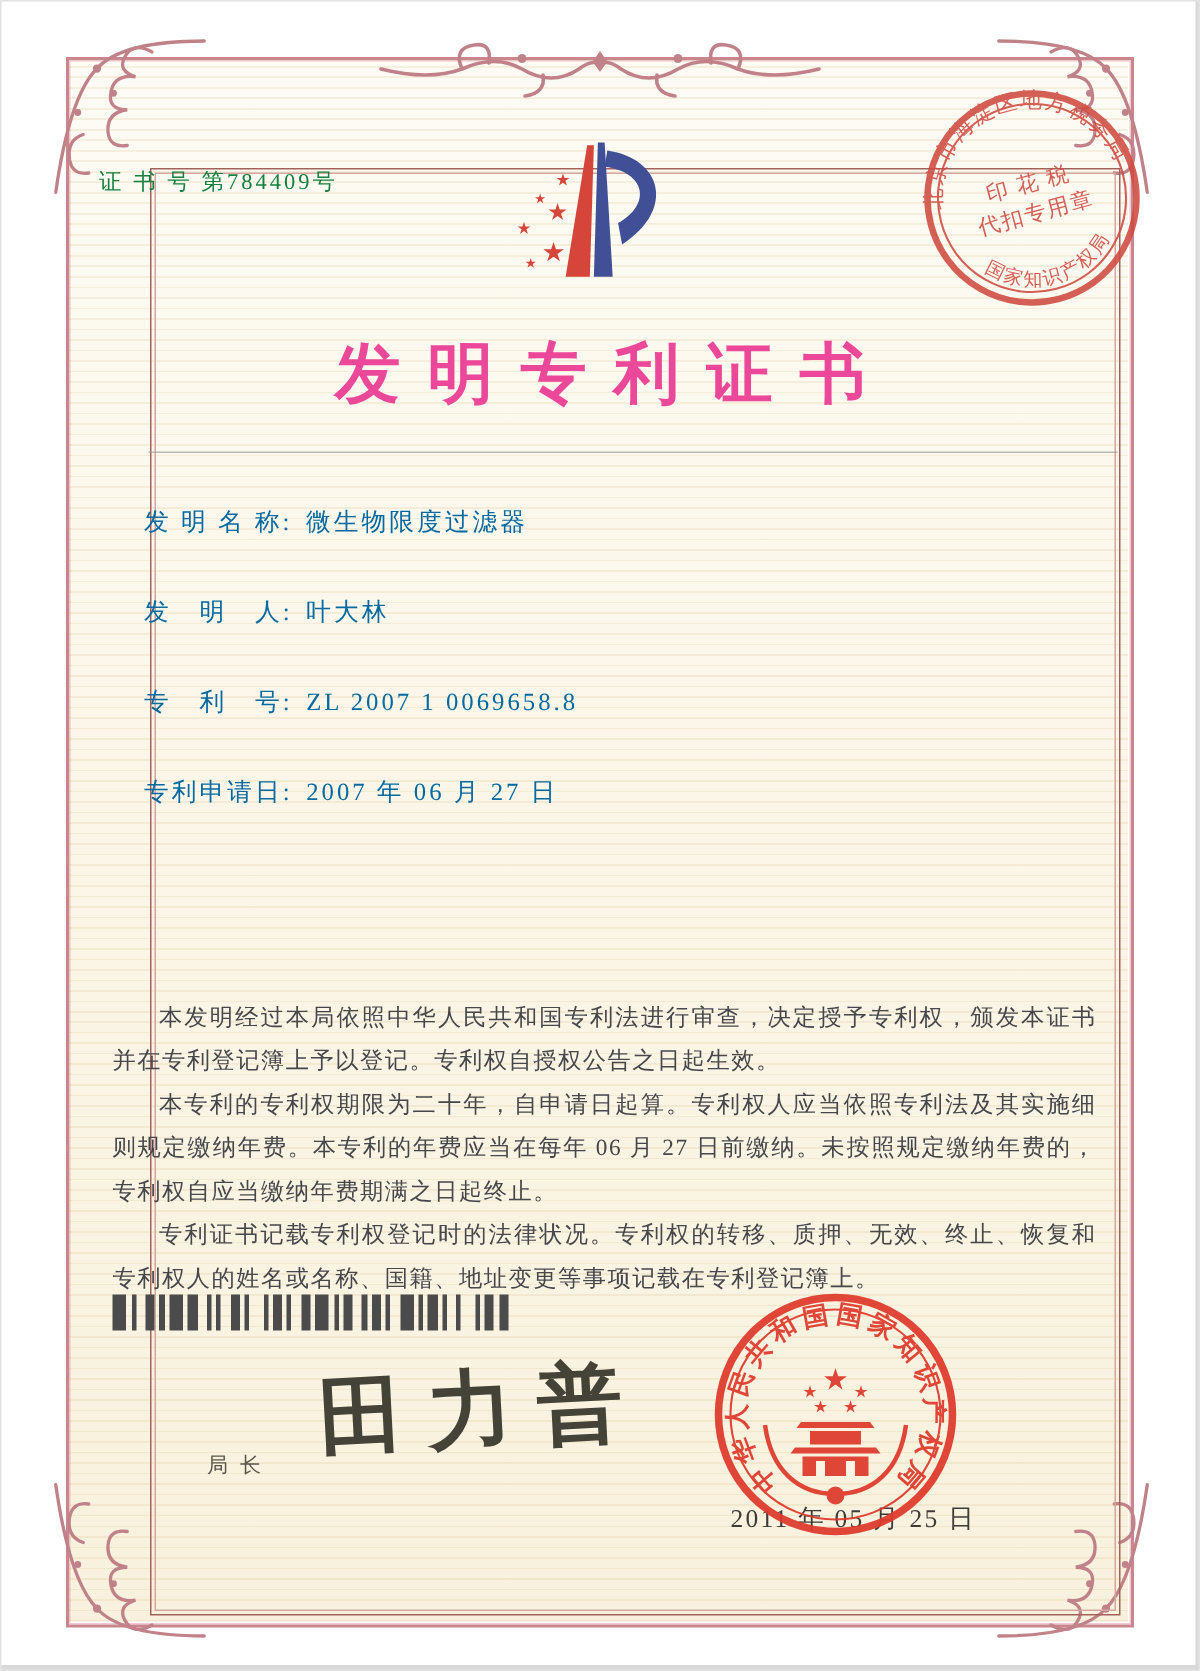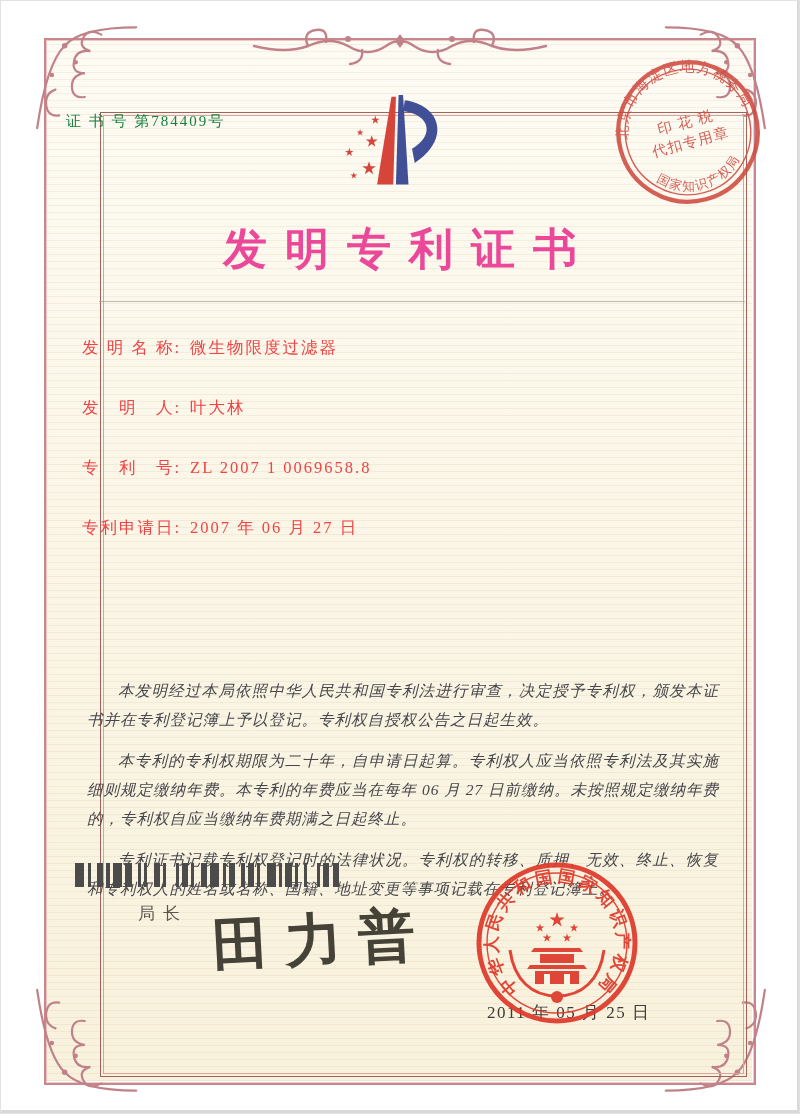--- a/index.html
+++ b/index.html
@@ -32,31 +32,31 @@
   .inner-frame .in2{position:absolute; inset:2px; border:1px solid #d4a69e;}
   
   .cert-no{position:absolute; left:66px; top:112px; z-index:3; font-size:15px; letter-spacing:2px; color:#15803d;}
   .logo{position:absolute; left:332px; top:86px; z-index:3;}
   .tax-stamp{position:absolute; left:612px; top:56px; z-index:5; opacity:.88;}
   .cert-title{
     position:absolute; left:0; top:220px; width:800px; z-index:3; text-align:center;
     font-size:44px; font-weight:600; color:#ec4899; letter-spacing:18px; text-indent:18px;
   }
   .title-rule{position:absolute; left:99px; top:301px; width:646px; height:1px; background:#9a9a9a; opacity:.65; z-index:3;}
-  .field-row{position:absolute; left:82px; z-index:3; font-size:16.5px; color:#ef4444; white-space:nowrap;text-align:center;}
+  .field-row{position:absolute; left:96px; z-index:3; font-size:16.5px; color:#0369a1; white-space:nowrap;text-align:center;}
   .field-label{letter-spacing:2px;}
   .field-value{margin-left:9px; letter-spacing:2px;}
   .paragraphs{
     position:absolute; left:75px; top:664px; width:656px; z-index:3;
     font-size:15.5px; line-height:29px; color:#46464b; text-align:justify;
   }
-  .paragraphs p{margin:12px; text-indent:2em; letter-spacing:1px;font-style:italic;}
+  .paragraphs p{margin:0; text-indent:2em; letter-spacing:1px;}
   .barcode{position:absolute; left:75px; top:863px; width:267px; height:24px; z-index:3; display:flex;}
   .bc-bar{background:#4b4b4b;} .bc-gap{background:transparent;}
-  .sig-title{position:absolute; left:138px; top:902px; z-index:3; font-size:17px; letter-spacing:8px; color:#5a564c;text-align:center;}
+  .sig-title{position:absolute; left:138px; top:968px; z-index:3; font-size:14px; letter-spacing:8px; color:#5a564c;text-align:center;}
   .sig-name{
     position:absolute; left:212px; top:902px; z-index:3; font-size:57px; font-weight:600;
     color:#454238; letter-spacing:16px; transform:rotate(-3deg); font-family:"Liberation Serif","DejaVu Serif",serif;
   }
   .agency-seal{position:absolute; left:472px; top:858px; z-index:4; opacity:.93;}
   .seal-date{position:absolute; left:487px; top:1001px; z-index:3; font-size:17px; letter-spacing:1.5px; color:#3d3c38;}
   .footer{position:absolute; left:100px; top:1050px; width:645px; z-index:3; text-align:center; font-size:13px; letter-spacing:2px; color:#4a4a45;}
   svg{display:block;}
 </style>
 </head>

